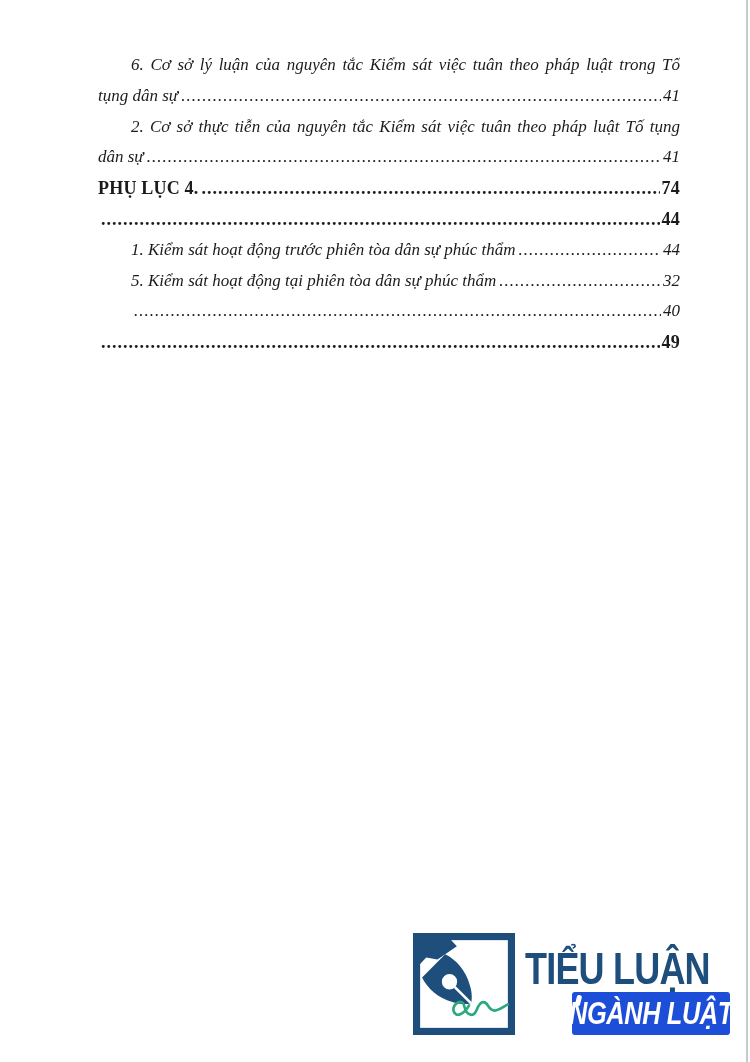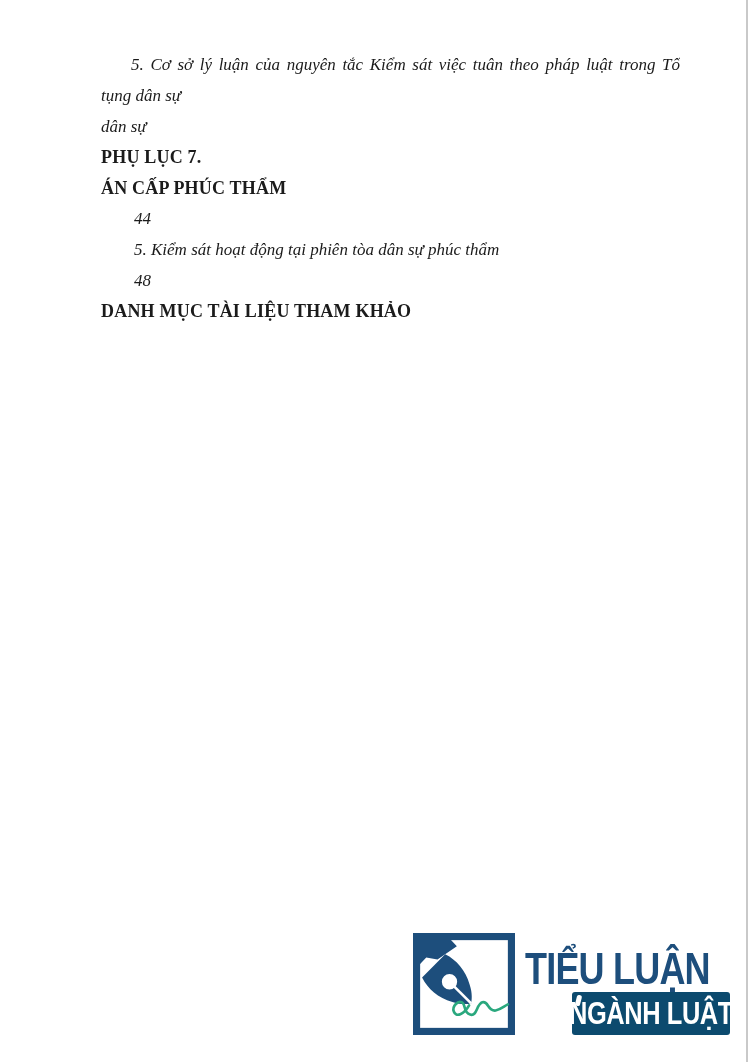--- a/index.html
+++ b/index.html
@@ -44,21 +44,20 @@
   }
   .toc-line.bold {
     font-weight: 700;
     font-size: 18px;
     letter-spacing: 0.2px;
   }
   .toc-line.indent { padding-left: 33px; }
   .toc-line.dots {
     display: flex;
     align-items: baseline;
-    flex-direction: column;
   }
   .toc-line.justify {
     display: block;
     text-align: justify;
     text-align-last: justify;
   }
   .toc-entry-text { white-space: nowrap; }
   .toc-dot-leader {
     flex: 1 1 auto;
     overflow: hidden;
@@ -97,25 +96,26 @@
     transform: scaleX(0.80);
     transform-origin: left top;
     white-space: nowrap;
   }
   .logo-badge {
     position: relative;
     margin-top: 3px;
     margin-left: 47px;
     width: 158px;
     height: 43px;
-    background: #0c4a6e;
+    background: #1d4ed8;
     border-radius: 3px;
     display: flex;
     align-items: center;
     justify-content: center;
+    font-style: italic;
   }
   .logo-badge-text {
     color: #ffffff;
     font-weight: 700;
     font-size: 31px;
     letter-spacing: -0.5px;
     transform: scaleX(0.82);
     transform-origin: center;
     white-space: nowrap;
   }
@@ -132,59 +132,63 @@
 </style>
 </head>
 <body>
 
 <div id="page">
 
   <div class="edge-line"></div>
 
   <div id="toc">
       <div class="toc-line italic indent justify">
-      <span class="toc-entry-text">5. Cơ sở lý luận của nguyên tắc Kiểm sát việc tuân theo pháp luật trong Tố</span>
+      <span class="toc-entry-text">6. Cơ sở lý luận của nguyên tắc Kiểm sát việc tuân theo pháp luật trong Tố</span>
       
       
     </div>
       <div class="toc-line italic dots">
       <span class="toc-entry-text">tụng dân sự</span>
       <span class="toc-dot-leader">........................................................................................................................................................................................................</span>
       <span class="toc-page-number">41</span>
     </div>
+      <div class="toc-line italic indent justify">
+      <span class="toc-entry-text">2. Cơ sở thực tiễn của nguyên tắc Kiểm sát việc tuân theo pháp luật Tố tụng</span>
+      
+      
+    </div>
       <div class="toc-line italic dots">
       <span class="toc-entry-text">dân sự</span>
       <span class="toc-dot-leader">........................................................................................................................................................................................................</span>
       <span class="toc-page-number">41</span>
     </div>
       <div class="toc-line bold dots">
-      <span class="toc-entry-text">PHỤ LỤC 7.</span>
+      <span class="toc-entry-text">PHỤ LỤC 4.</span>
       <span class="toc-dot-leader">........................................................................................................................................................................................................</span>
       <span class="toc-page-number">74</span>
     </div>
       <div class="toc-line bold dots">
-      <span class="toc-entry-text">ÁN CẤP PHÚC THẨM</span>
       <span class="toc-dot-leader">........................................................................................................................................................................................................</span>
       <span class="toc-page-number">44</span>
     </div>
       <div class="toc-line italic indent dots">
+      <span class="toc-entry-text">1. Kiểm sát hoạt động trước phiên tòa dân sự phúc thẩm</span>
       <span class="toc-dot-leader">........................................................................................................................................................................................................</span>
       <span class="toc-page-number">44</span>
     </div>
       <div class="toc-line italic indent dots">
       <span class="toc-entry-text">5. Kiểm sát hoạt động tại phiên tòa dân sự phúc thẩm</span>
       <span class="toc-dot-leader">........................................................................................................................................................................................................</span>
       <span class="toc-page-number">32</span>
     </div>
       <div class="toc-line italic indent dots">
       <span class="toc-dot-leader">........................................................................................................................................................................................................</span>
-      <span class="toc-page-number">48</span>
+      <span class="toc-page-number">40</span>
     </div>
       <div class="toc-line bold dots">
-      <span class="toc-entry-text">DANH MỤC TÀI LIỆU THAM KHẢO</span>
       <span class="toc-dot-leader">........................................................................................................................................................................................................</span>
       <span class="toc-page-number">49</span>
     </div>
     </div>
 
   <div id="logo">
     <div class="logo-icon">
       <svg width="102" height="102" viewBox="0 0 100 100">
 
         <rect x="3.5" y="3.5" width="93" height="93" fill="#ffffff" stroke="#1d4e7c" stroke-width="7"></rect>

